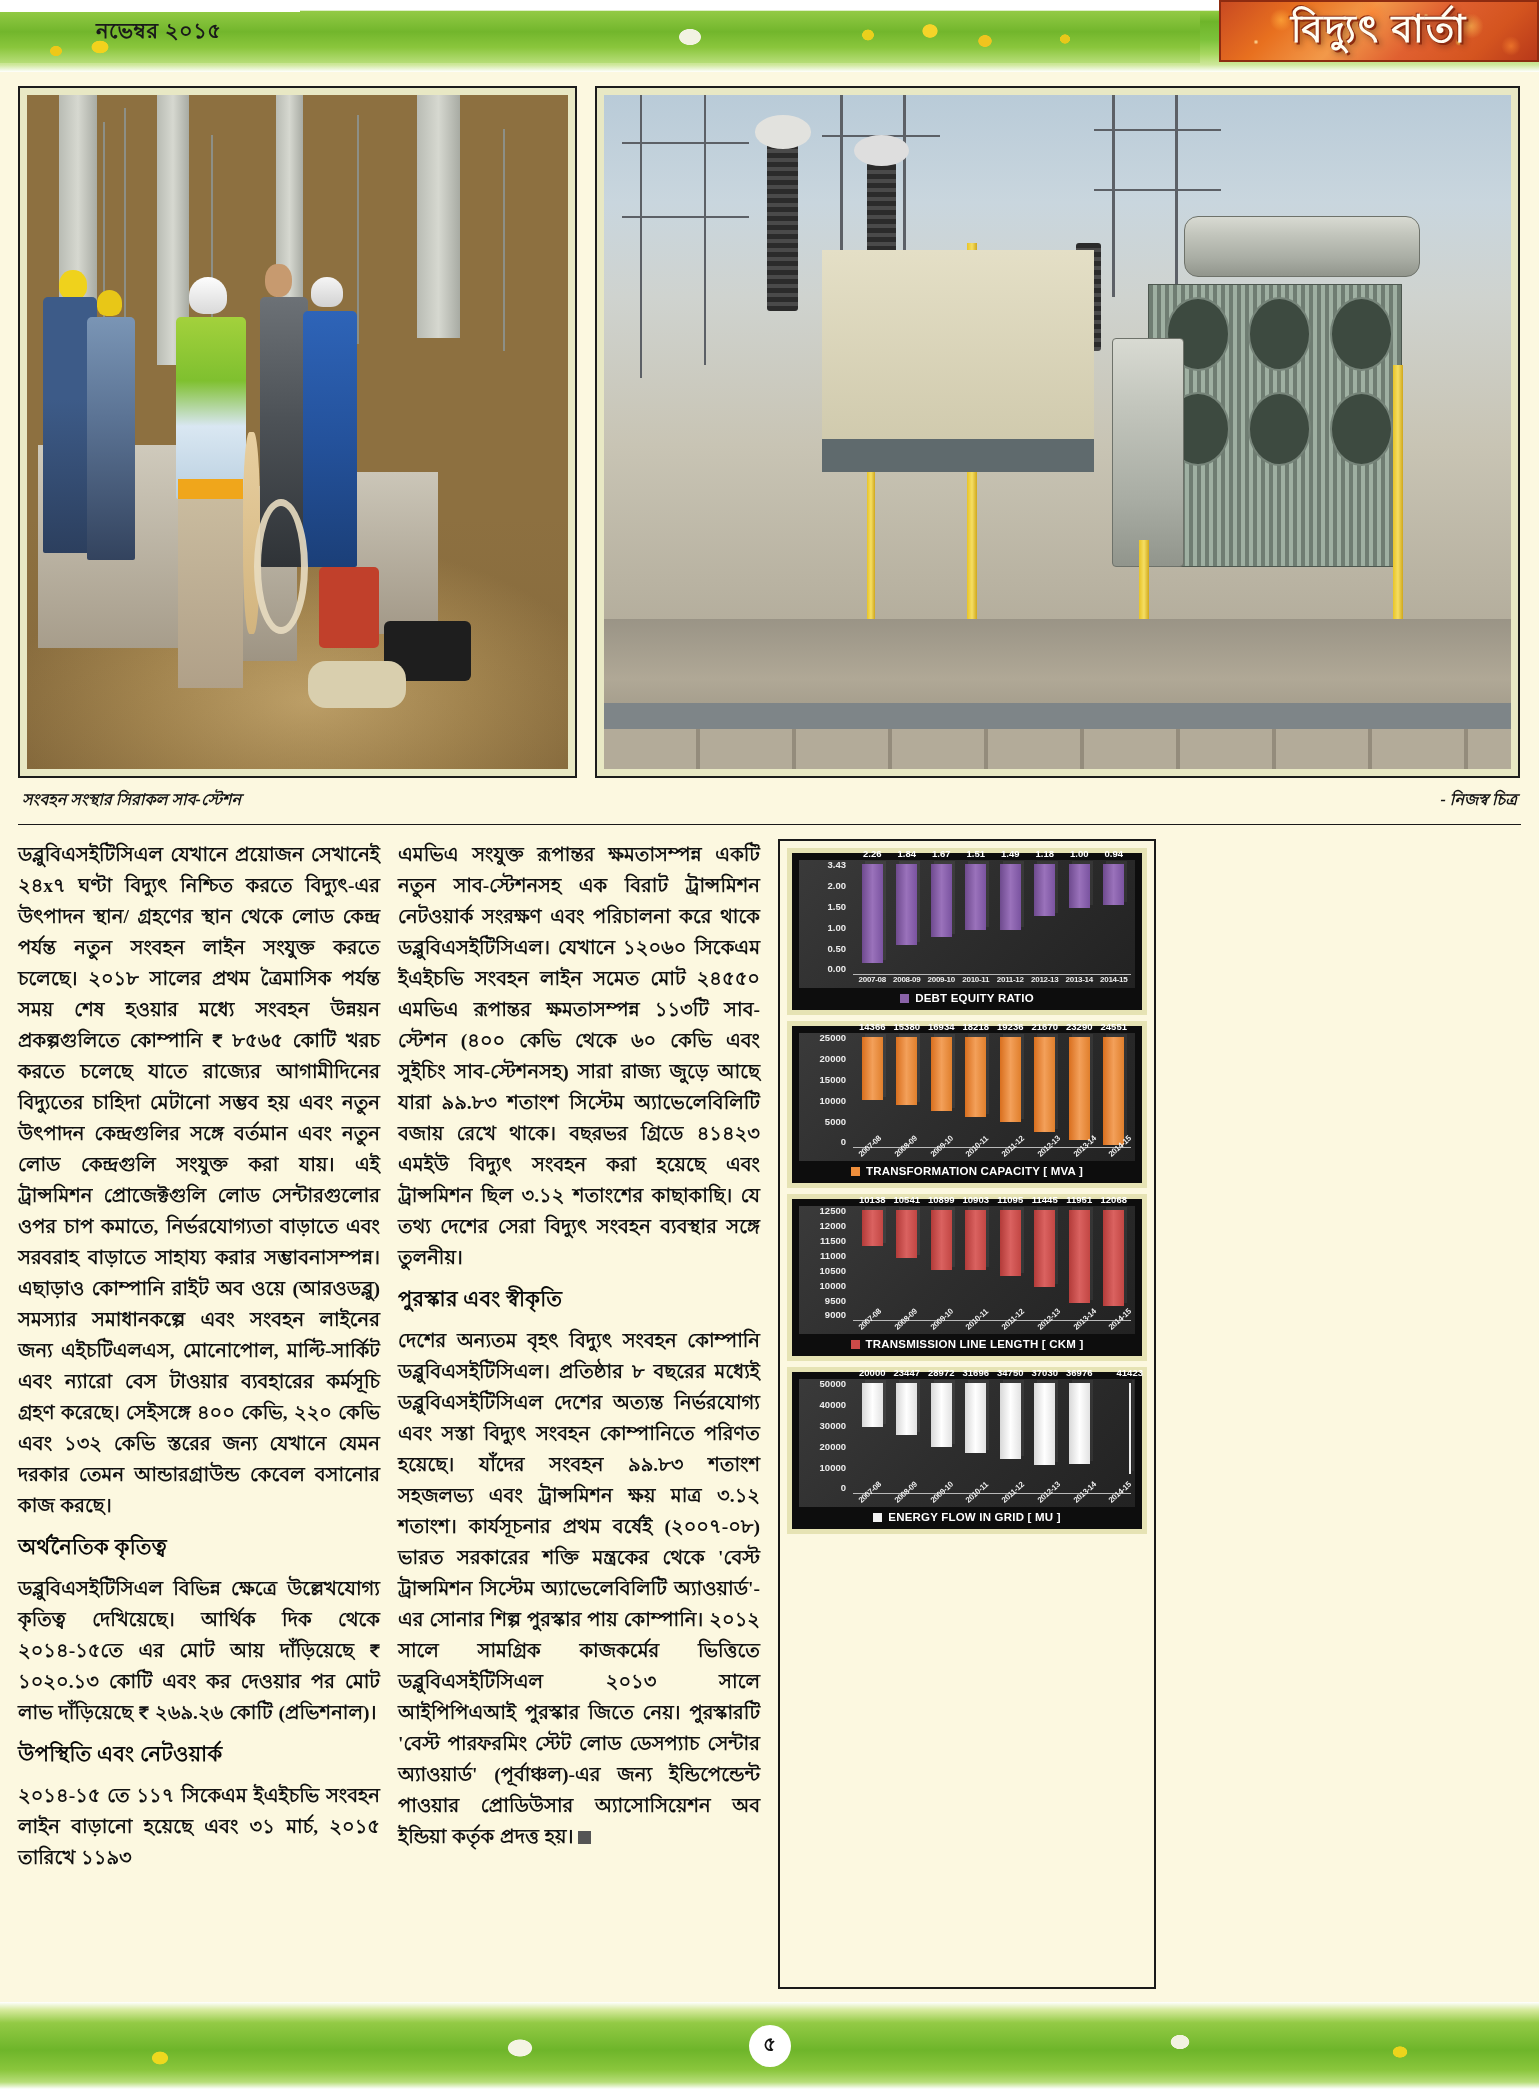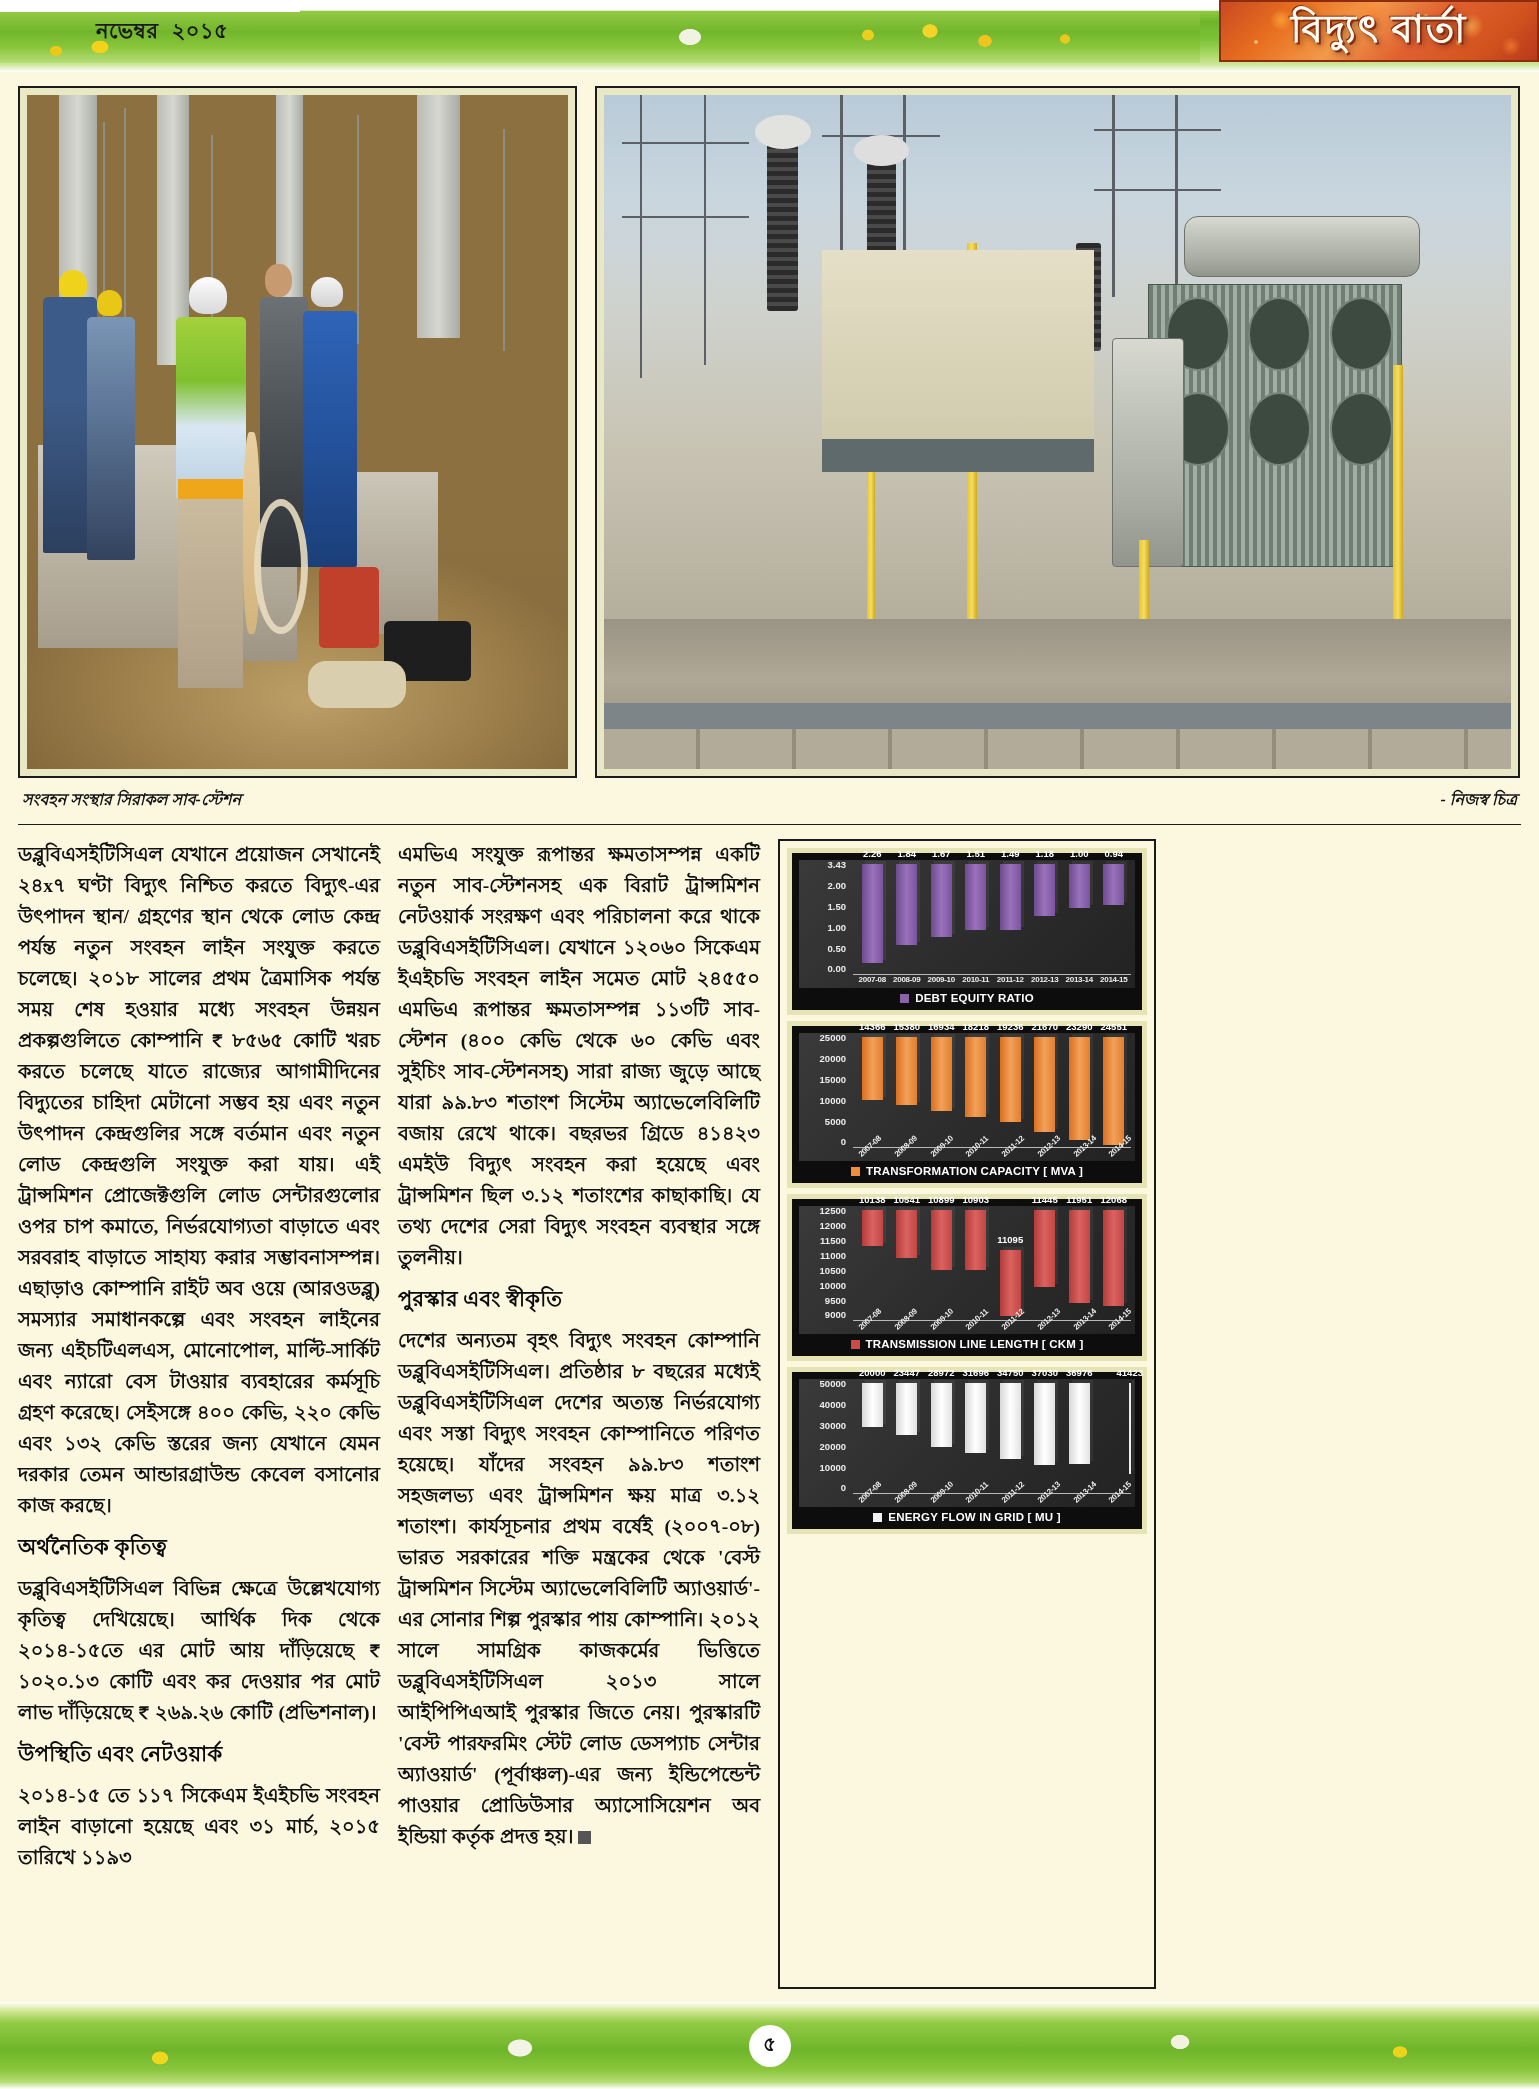--- a/index.html
+++ b/index.html
@@ -36,21 +36,21 @@
   .banner-white-strip {
     position: absolute; left: 0; top: 0; width: 300px; height: 12px; background:#fff;
   }
   .issue-date-box {
     position: absolute; left: 88px; top: 14px; height: 36px;
     display: flex; align-items: center;
     padding: 0 8px;
     z-index: 6;
   }
   .issue-date {
-    font-family: Liberation Mono, monospace;
+    font-family: Liberation Sans, sans-serif;
     font-size: 21px; font-weight: bold; color: #1a1a1a; letter-spacing: 0.5px;
     white-space: nowrap;
   }
   .masthead {
     position: absolute; right: 0; top: 0; width: 320px; height: 62px;
     background:
       radial-gradient(circle 16px at 60px 18px, rgba(255,170,60,.75), transparent 70%),
       radial-gradient(circle 22px at 150px 12px, rgba(255,120,40,.55), transparent 70%),
       radial-gradient(circle 18px at 250px 24px, rgba(255,200,90,.6), transparent 70%),
       radial-gradient(circle 14px at 290px 44px, rgba(255,140,50,.6), transparent 70%),
@@ -558,21 +558,21 @@
                   <div class="bar" style="height:54.3%;background:linear-gradient(to right,#b33b39,#da6260,#c24643);">
                     <span class="bar-label">10899</span>
                   </div>
                 </div>
               <div class="bar-wrap">
                   <div class="bar" style="height:54.4%;background:linear-gradient(to right,#b33b39,#da6260,#c24643);">
                     <span class="bar-label">10903</span>
                   </div>
                 </div>
               <div class="bar-wrap">
-                  <div class="bar" style="height:59.9%;background:linear-gradient(to right,#b33b39,#da6260,#c24643);margin-top:40px;">
+                  <div class="bar" style="height:59.9%;background:linear-gradient(to right,#b33b39,#da6260,#c24643);">
                     <span class="bar-label">11095</span>
                   </div>
                 </div>
               <div class="bar-wrap">
                   <div class="bar" style="height:69.9%;background:linear-gradient(to right,#b33b39,#da6260,#c24643);">
                     <span class="bar-label">11445</span>
                   </div>
                 </div>
               <div class="bar-wrap">
                   <div class="bar" style="height:84.3%;background:linear-gradient(to right,#b33b39,#da6260,#c24643);">

